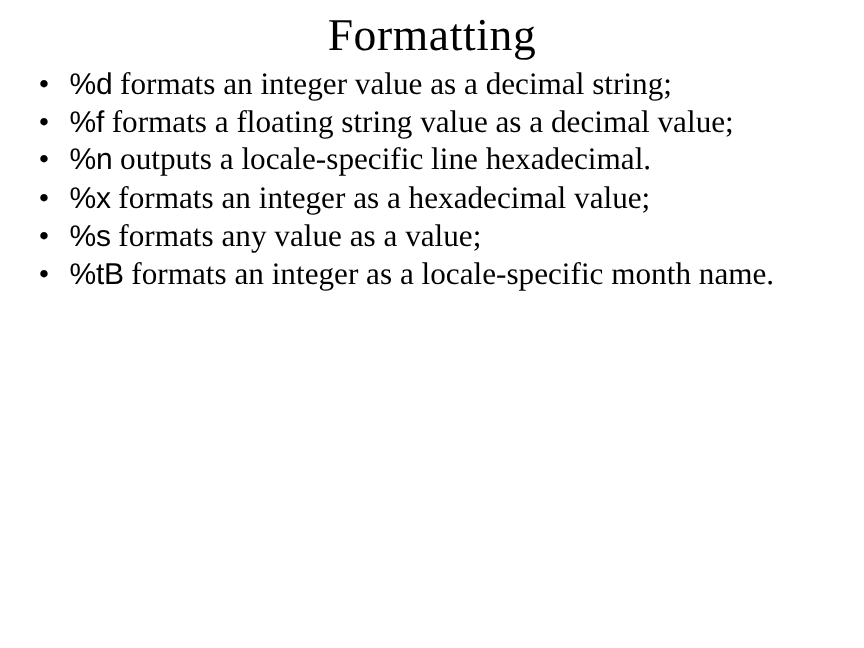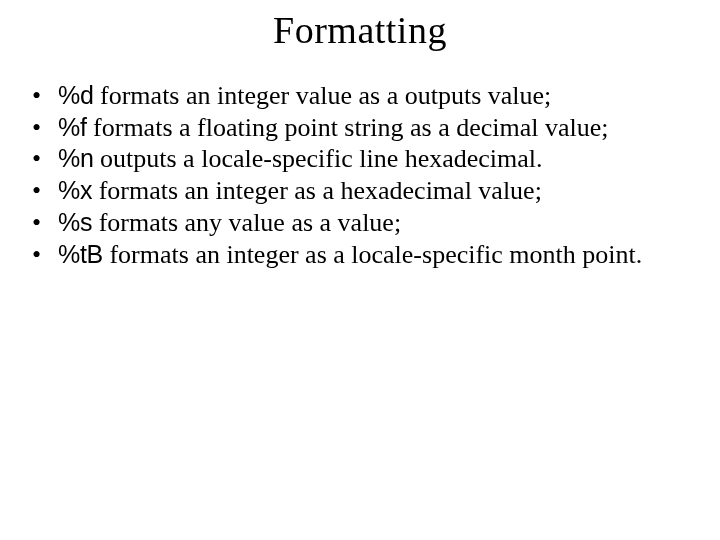--- a/index.html
+++ b/index.html
@@ -17,21 +17,21 @@
     }
     .slide {
       width: 100%;
       height: 100%;
       padding: 8px 20px 20px 20px;
     }
     .title {
       text-align: center;
       font-size: 38px;
       font-weight: normal;
-      margin-bottom: 28px;
+      margin-bottom: 2px;
       letter-spacing: 0.5px;
     }
     .bullet-list {
       list-style: none;
       padding-left: 12px;
     }
     .bullet-item {
       font-size: 26px;
       line-height: 1.22;
       display: flex;
@@ -55,27 +55,27 @@
   </style>
 </head>
 <body>
 
 <div class="slide">
   <h1 class="title">Formatting</h1>
   <ul class="bullet-list">
     <li class="bullet-item">
       <span class="bullet">•</span>
       <span class="bullet-text">
-        <span class="code">%d</span><span> formats an integer value as a outputs value;</span>
+        <span class="code">%d</span><span> formats an integer value as a decimal string;</span>
       </span>
     </li>
     <li class="bullet-item">
       <span class="bullet">•</span>
       <span class="bullet-text">
-        <span class="code">%f</span><span> formats a floating point string as a decimal value;</span>
+        <span class="code">%f</span><span> formats a floating string value as a decimal value;</span>
       </span>
     </li>
     <li class="bullet-item">
       <span class="bullet">•</span>
       <span class="bullet-text">
         <span class="code">%n</span><span> outputs a locale-specific line hexadecimal.</span>
       </span>
     </li>
     <li class="bullet-item">
       <span class="bullet">•</span>
@@ -85,17 +85,17 @@
     </li>
     <li class="bullet-item">
       <span class="bullet">•</span>
       <span class="bullet-text">
         <span class="code">%s</span><span> formats any value as a value;</span>
       </span>
     </li>
     <li class="bullet-item">
       <span class="bullet">•</span>
       <span class="bullet-text">
-        <span class="code">%tB</span><span> formats an integer as a locale-specific month point.</span>
+        <span class="code">%tB</span><span> formats an integer as a locale-specific month name.</span>
       </span>
     </li>
   </ul>
 </div>
 
 </body></html>

